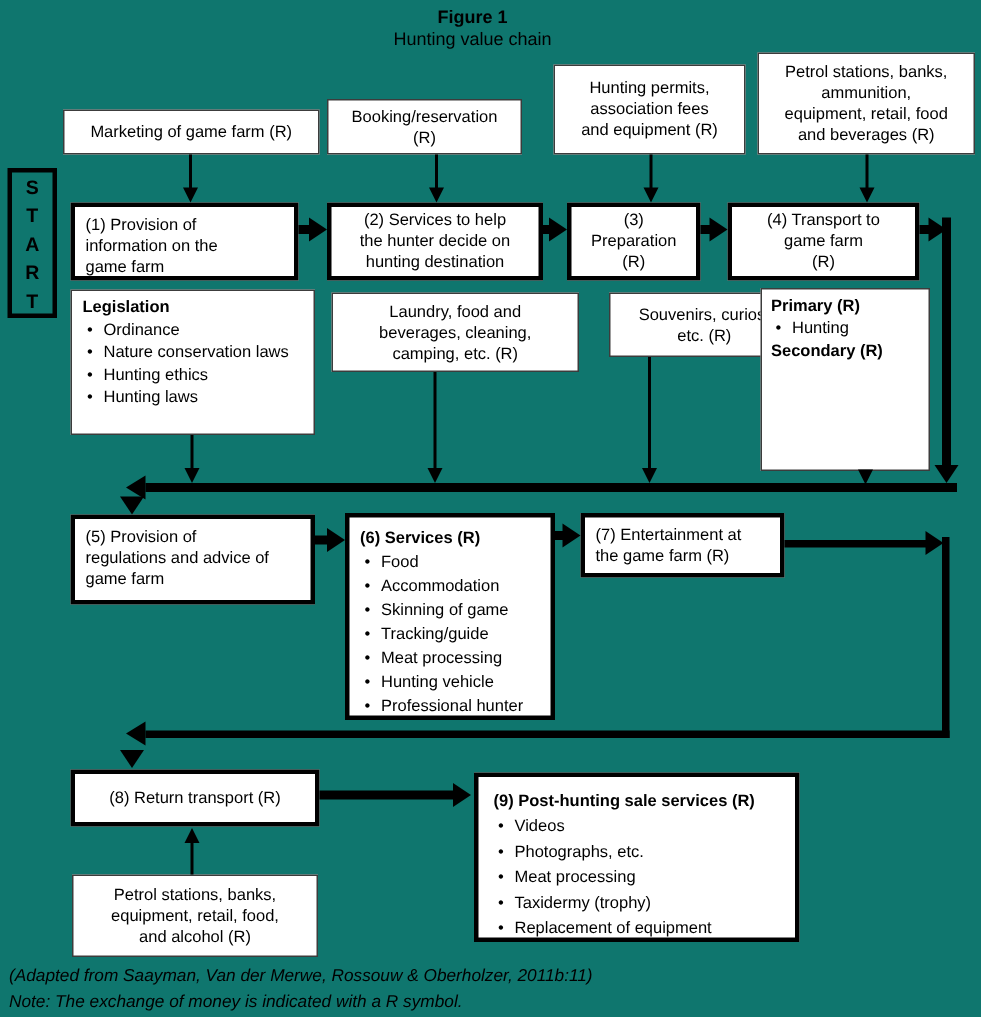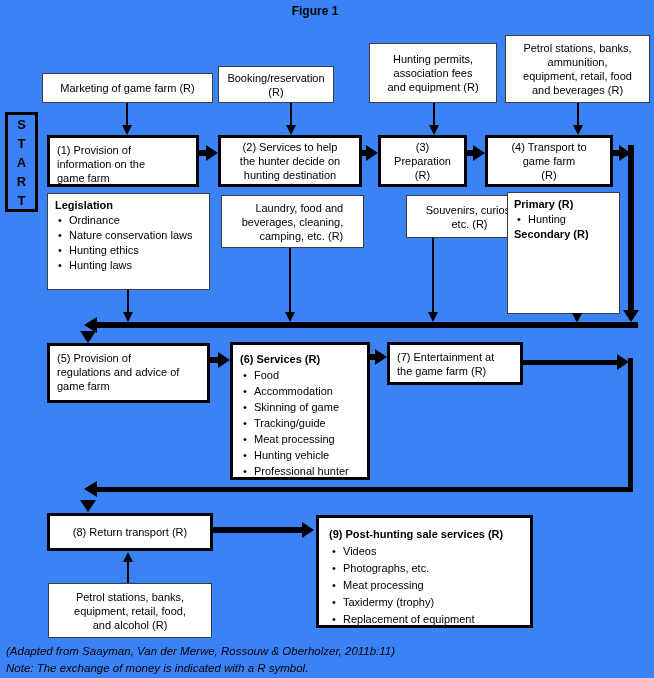--- a/index.html
+++ b/index.html
@@ -1,17 +1,17 @@
 <!DOCTYPE html>
 <html><head>
 <meta charset="utf-8">
 <style>
   html,body { margin:0; padding:0; background:#fff; }
   .canvas {
-    position:relative; width:654px; height:678px; background:#3b82f6;
+    position:relative; width:654px; height:678px; background:#0f766e;
     font-family:"Liberation Sans", sans-serif; color:#000; font-size:11px;
     overflow:hidden;
   }
   .title-wrap { position:absolute; left:0; top:4px; width:630px; text-align:center; }
   .fig-title { font-weight:bold; font-size:12px; line-height:15px; }
   .fig-subtitle { font-size:12px; line-height:15px; }
 
   .box {
     position:absolute; box-sizing:border-box; background:#fff;
     border:1.5px solid #3c3c3c;
@@ -46,26 +46,27 @@
 
   .footer { position:absolute; left:6px; font-style:italic; font-size:11.5px; line-height:14px; }
 </style>
 </head>
 <body>
 
 <div class="canvas">
 
   <div class="title-wrap">
     <div class="fig-title">Figure 1</div>
+    <div class="fig-subtitle">Hunting value chain</div>
   </div>
 
   <div class="box" style="left:42px;top:73px;width:171px;height:30px;">
     <div>Marketing of game farm (R)</div>
   </div>
-  <div class="box" style="left:218px;top:66px;width:116px;height:37px;">
+  <div class="box" style="left:218px;top:66px;width:130px;height:37px;">
     <div>Booking/reservation<br>(R)</div>
   </div>
   <div class="box" style="left:369px;top:43px;width:128px;height:60px;">
     <div>Hunting permits,<br>association fees<br>and equipment (R)</div>
   </div>
   <div class="box" style="left:505px;top:35px;width:145px;height:68px;">
     <div>Petrol stations, banks,<br>ammunition,<br>equipment, retail, food<br>and beverages (R)</div>
   </div>
 
   <div class="start-box" style="left:5px;top:112px;width:33px;height:100px;">
@@ -87,21 +88,21 @@
 
   <div class="box listbox lh15" style="left:47px;top:193px;width:163px;height:97px;">
     <div class="list-title">Legislation</div>
     <ul class="bullets">
         <li>Ordinance</li>
         <li>Nature conservation laws</li>
         <li>Hunting ethics</li>
         <li>Hunting laws</li>
       </ul>
   </div>
-  <div class="box" style="left:221px;top:195px;width:143px;height:53px;text-align:right;">
+  <div class="box" style="left:221px;top:195px;width:165px;height:53px;">
     <div>Laundry, food and<br>beverages, cleaning,<br>camping, etc. (R)</div>
   </div>
   <div class="box" style="left:370px;top:195px;width:127px;height:43px;margin-left:36px;">
     <div>Souvenirs, curios,<br>etc. (R)</div>
   </div>
   <div class="box listbox lh15" style="left:507px;top:192px;width:113px;height:122px;padding-left:6px;">
     <div class="bold">Primary (R)</div>
     <ul class="bullets">
         <li>Hunting</li>
       </ul>

